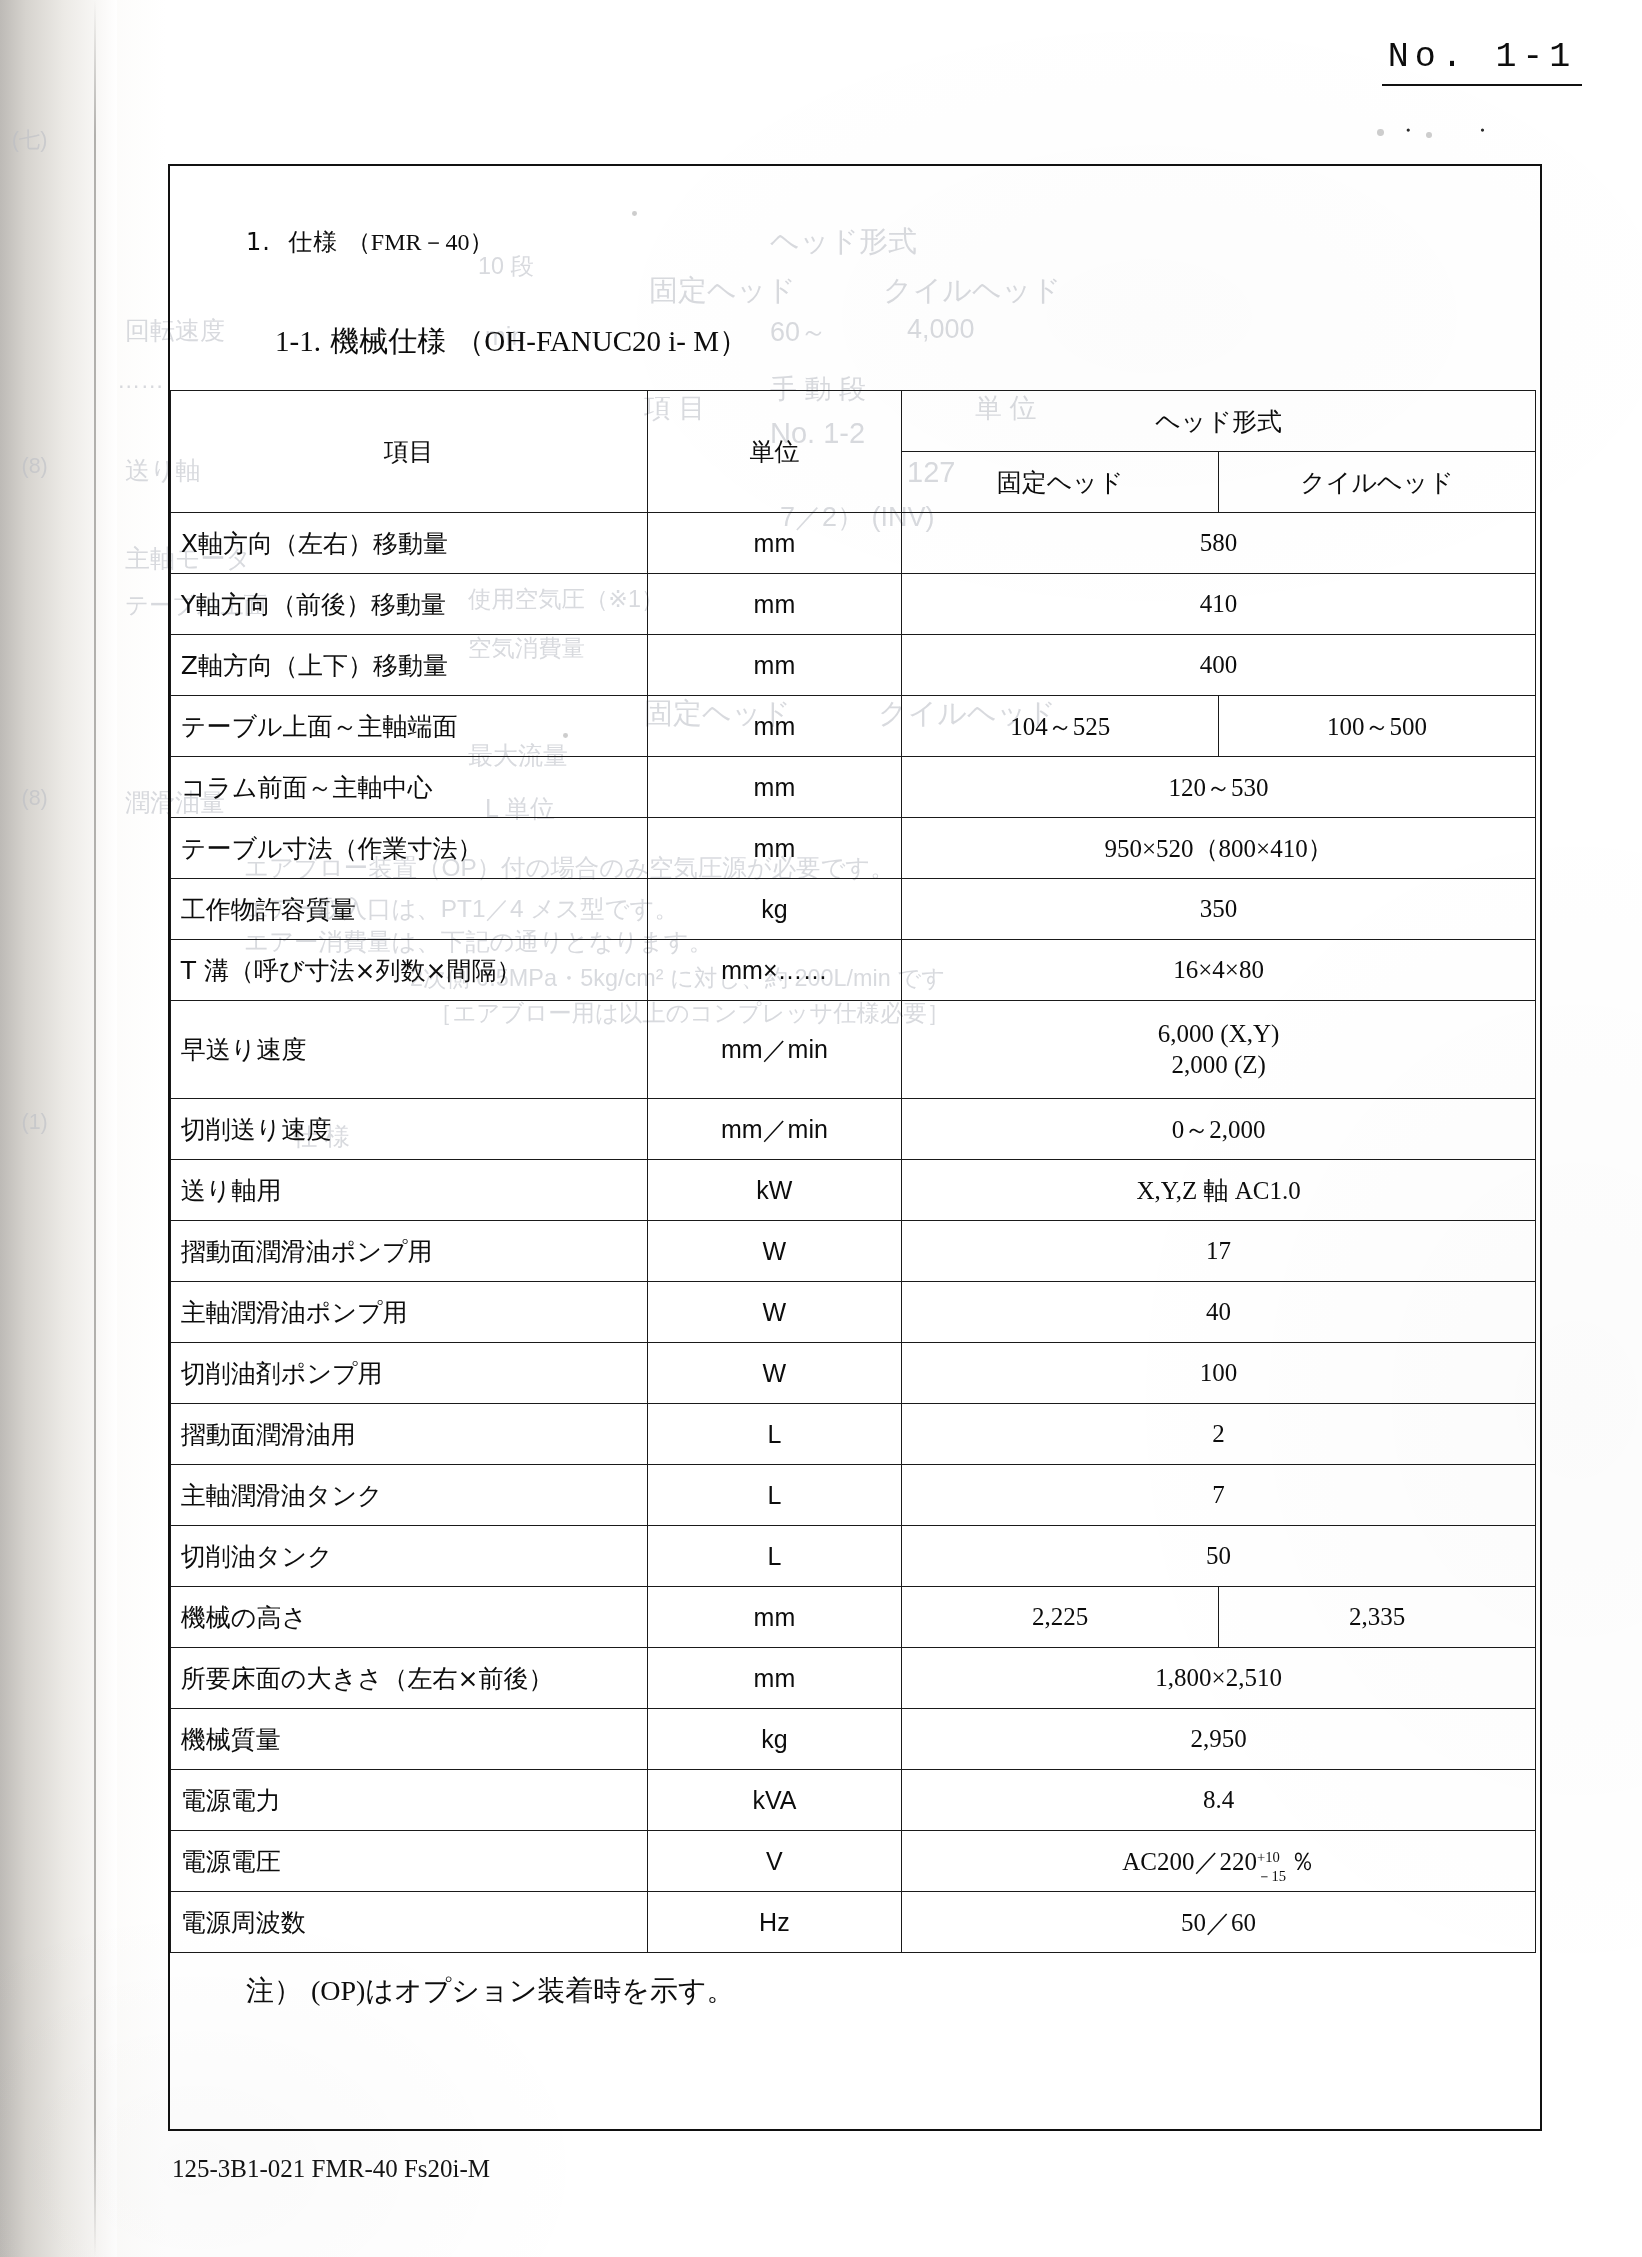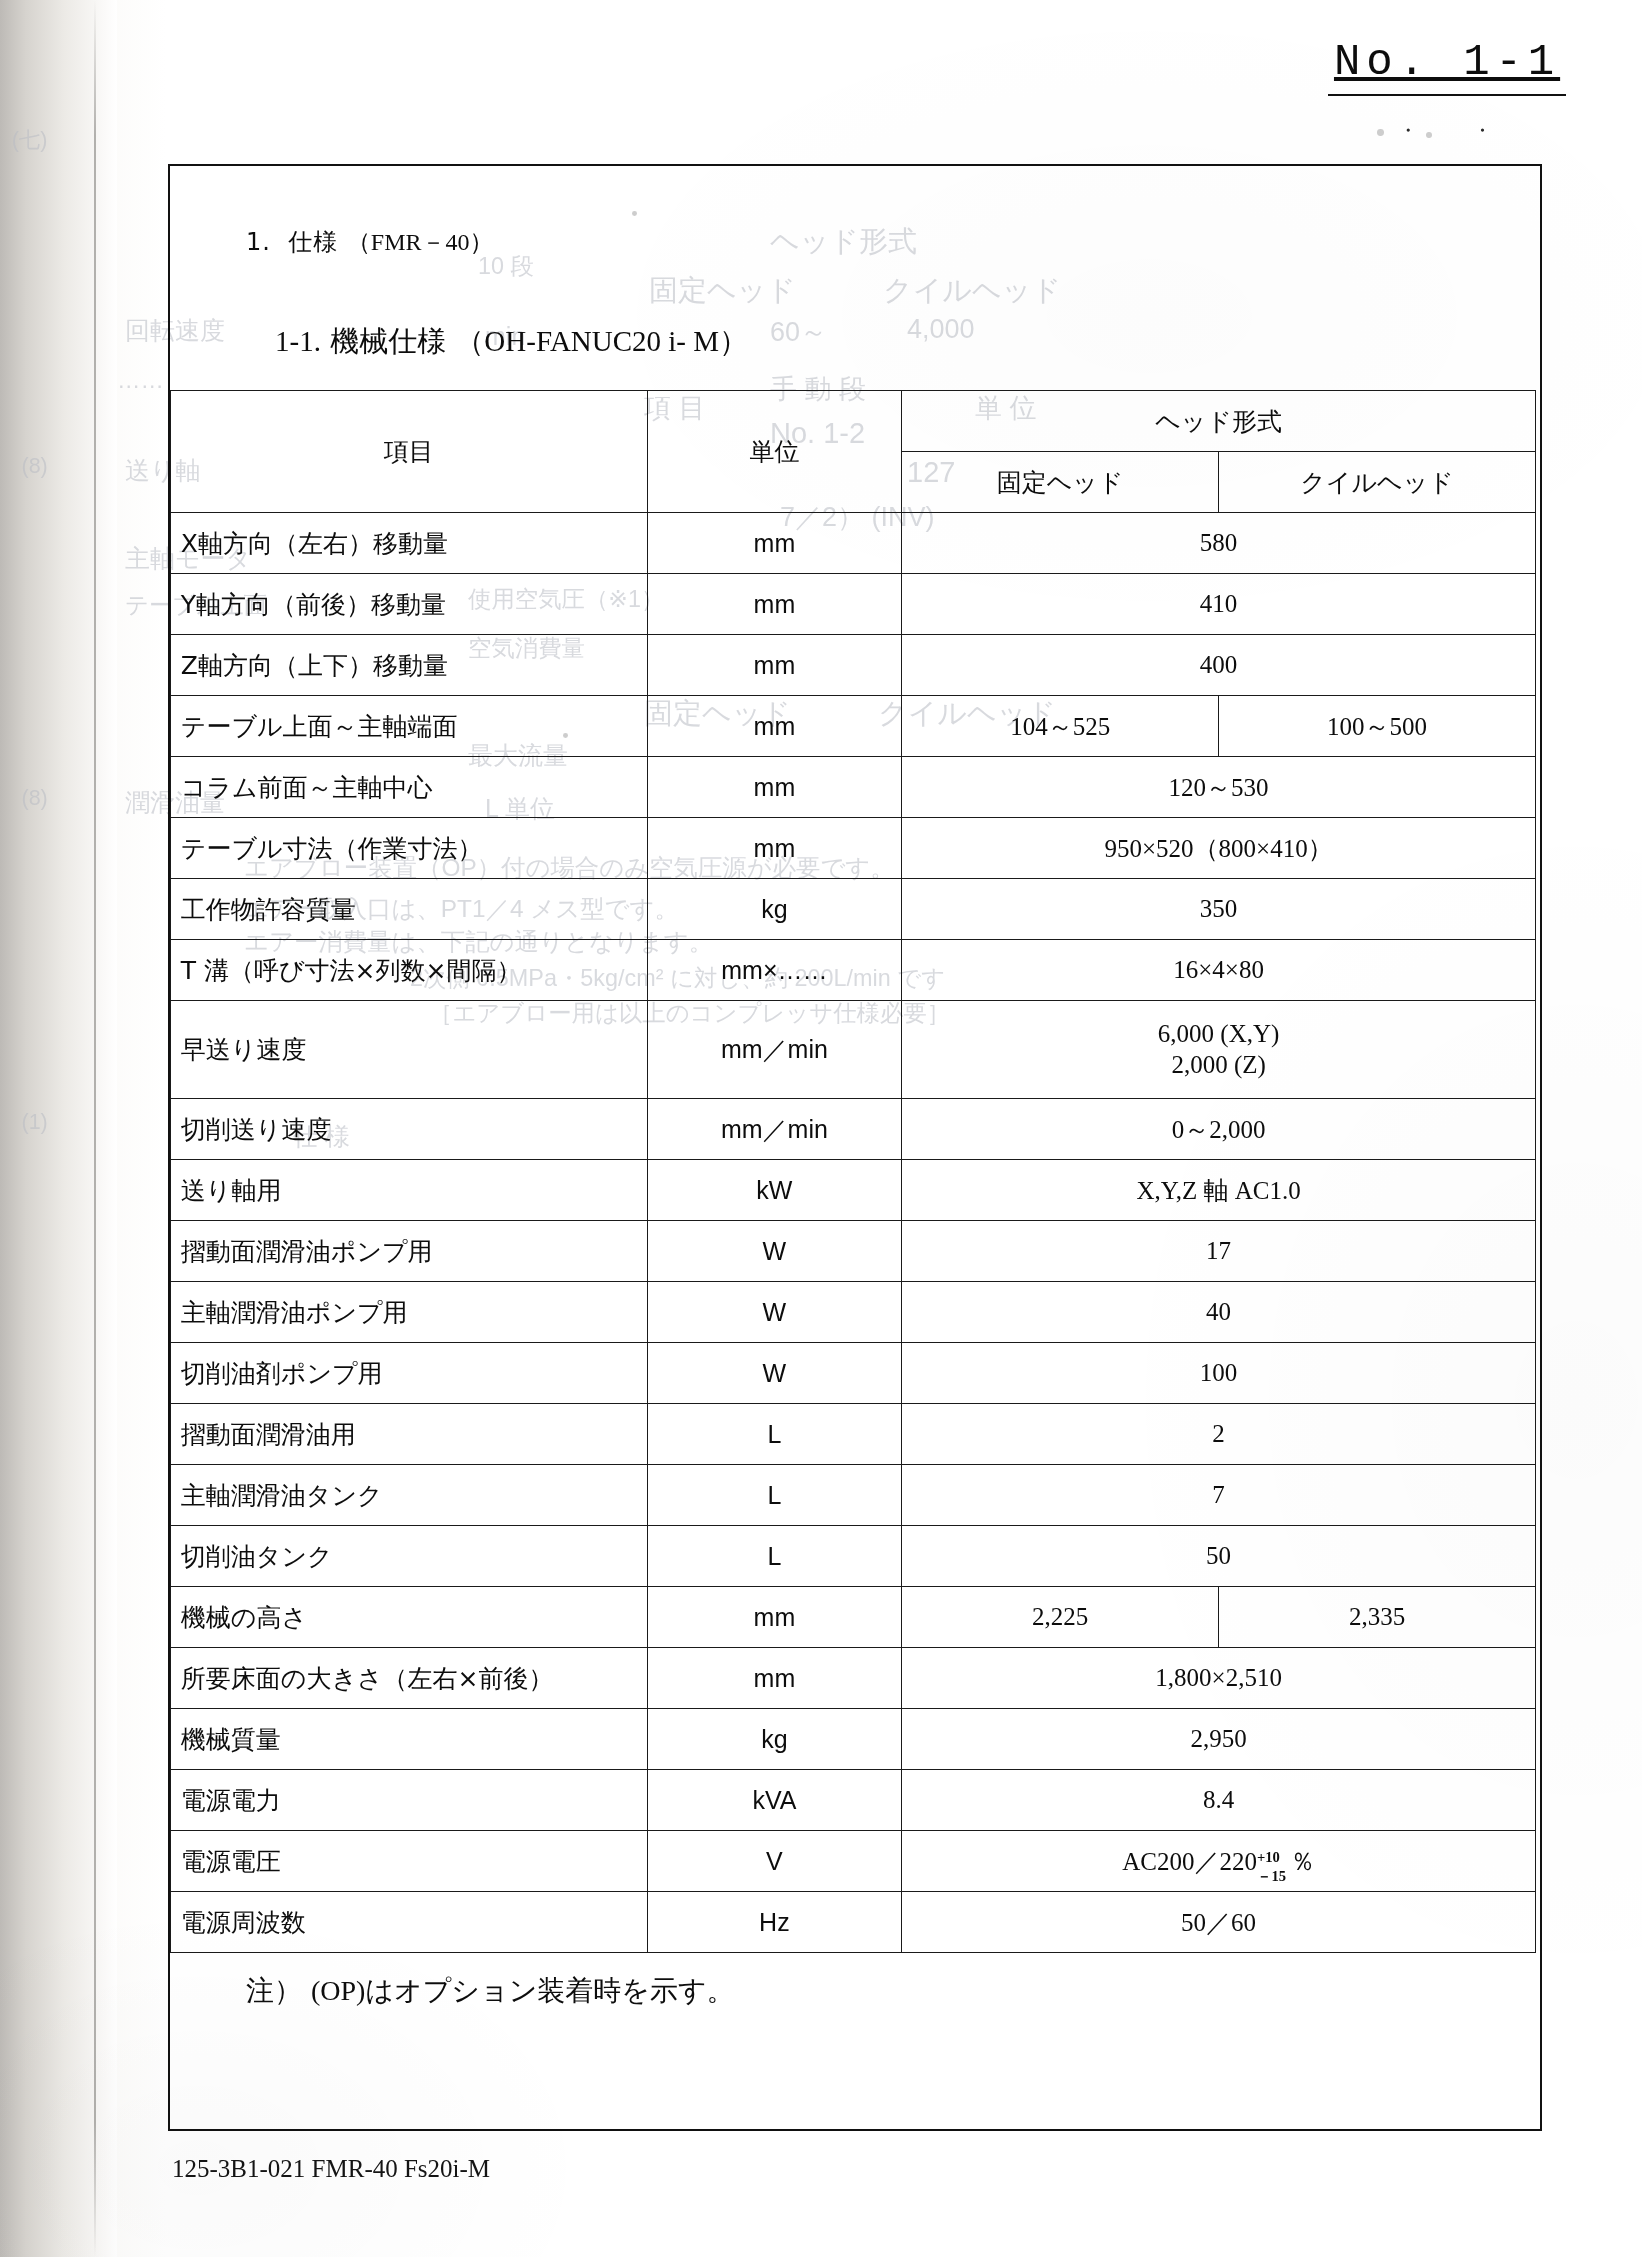--- a/index.html
+++ b/index.html
@@ -44,26 +44,25 @@
     color:#b9bcc4;
     opacity:.55;
     pointer-events:none;
     font-family:"Liberation Sans","DejaVu Sans",sans-serif;
     filter:blur(0.3px);
   }
   .bleed span{position:absolute;white-space:nowrap;}
 
   
   .pageno{
-    position:absolute;right:76px;top:37px;
-    font-size:44px;letter-spacing:5.9px;
+    position:absolute;right:60px;top:37px;
+    font-size:35px;letter-spacing:5.9px;
     border-bottom:2.9px solid #111;
     padding:0 5.9px 6.8px 5.9px;
     font-family:"Liberation Mono","DejaVu Sans Mono",monospace;
-    text-decoration:underline;
   }
   .dots{position:absolute;right:125px;top:117px;font-size:19.5px;letter-spacing:25px;color:#2a2a2a;}
 
   
   .frame{
     position:absolute;
     left:168px;top:164px;
     width:1370px;height:1963px;
     border:2.3px solid #111;
     background:transparent;
@@ -101,21 +100,21 @@
           font-family:"DejaVu Sans","Liberation Sans",sans-serif;font-size:24.4px;}
   .c-unit{width:234px;text-align:center;font-family:Liberation Sans, sans-serif;font-size:25px;}
   .c-val {text-align:center;font-family:"Liberation Serif","DejaVu Serif",serif;font-size:27px;}
   .c-val.jp,.c-head{font-family:"DejaVu Sans","Liberation Sans",sans-serif;}
 
   th.hcell{height:60px;text-align:center;font-size:27px;}
   .row{height:61px;}
   .row.tall2{height:98px;}
   .twoline{line-height:1.22;font-size:26px;}
   .tolwrap{display:inline-block;position:relative;width:33px;height:1em;vertical-align:middle;}
-  .tolwrap b{position:absolute;left:0;font-size:14.6px;font-weight:bold;}
+  .tolwrap b{position:absolute;left:0;font-size:14.6px;font-weight:normal;}
   .tolwrap b.up{top:-2px;}
   .tolwrap b.dn{top:15.6px;}
 
   
   .note{
     position:absolute;left:246px;top:1972px;
     font-size:28px;
     font-family:"DejaVu Sans","Liberation Sans",sans-serif;
   }
   .note .latin{font-family:"Liberation Serif","DejaVu Serif",serif;}

